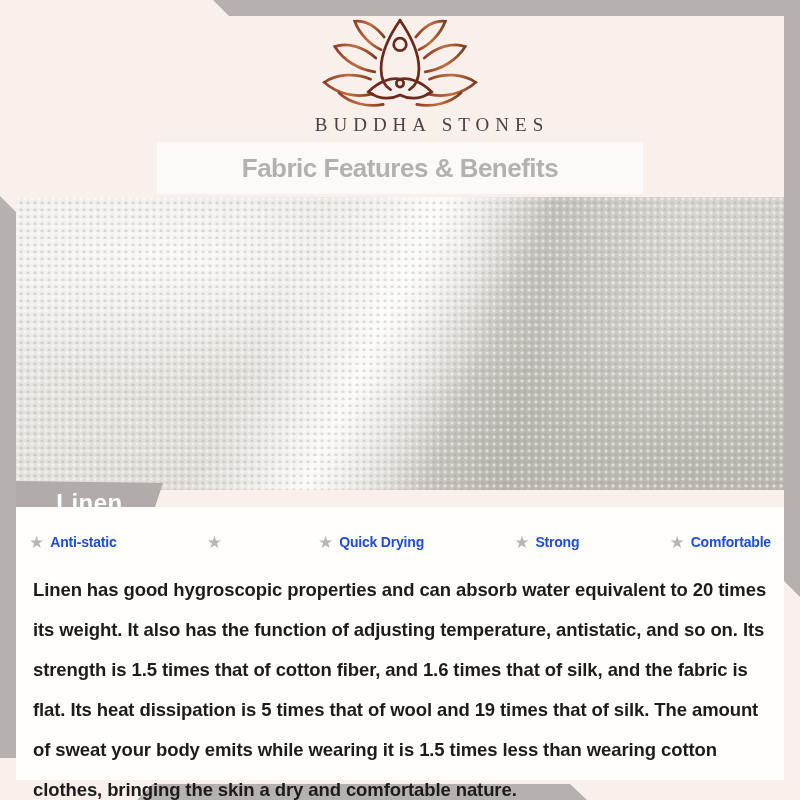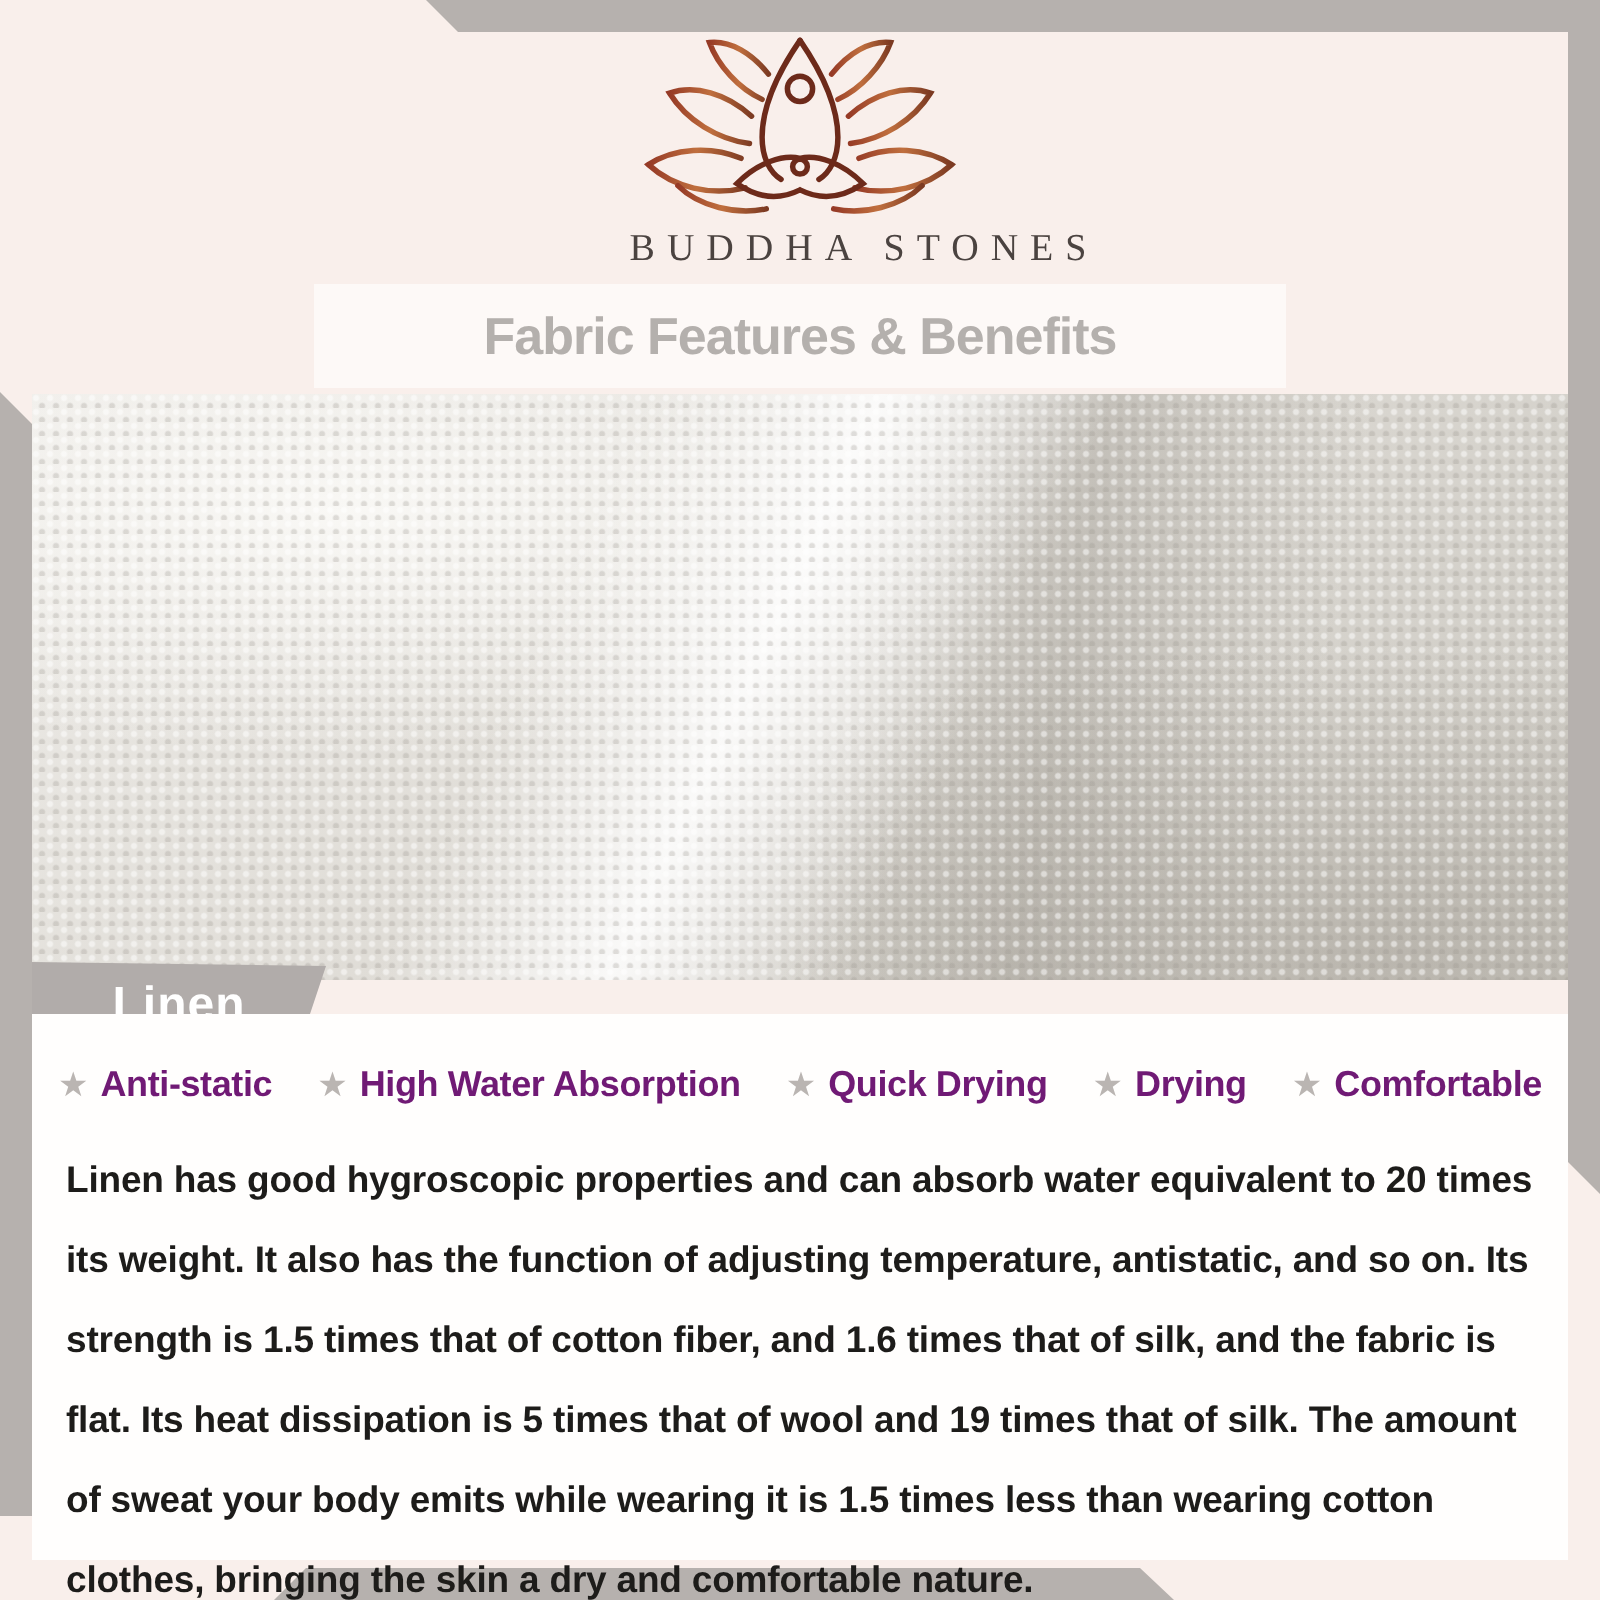--- a/index.html
+++ b/index.html
@@ -48,21 +48,21 @@
   .fabric-label-ribbon .label-text{
     color:#ffffff;font-weight:700;font-size:24px;line-height:44px;
     letter-spacing:0.5px;}
   
   .panel{position:absolute;left:16px;top:507px;width:768px;height:273px;
     background:#fffefd;}
   .features-row{display:flex;justify-content:space-between;align-items:center;
     margin:20px 13px 0 13px;height:30px;}
   .feature-item{display:flex;align-items:center;white-space:nowrap;}
   .feature-item .star{color:#bab5b2;font-size:17px;margin-right:6px;}
-  .feature-item .feature-label{color:#701a75;font-weight:700;font-size:18px;
+  .feature-item .feature-label{color:#1d4ed8;font-weight:700;font-size:14px;
     letter-spacing:-0.2px;}
   .description{margin:13px 16px 0 17px;color:#1d1c1a;font-weight:700;
     font-size:18.5px;line-height:40px;letter-spacing:-0.1px;text-align:left;}
 </style>
 </head>
 <body>
 
 <div class="canvas">
 
   <div class="ribbon ribbon-top"></div>
@@ -110,29 +110,28 @@
   </div>
 
   <div class="panel">
     <div class="features-row">
       <span class="feature-item">
         <span class="star">★</span>
         <span class="feature-label">Anti-static</span>
       </span>
       <span class="feature-item">
         <span class="star">★</span>
-        <span class="feature-label">High Water Absorption</span>
       </span>
       <span class="feature-item">
         <span class="star">★</span>
         <span class="feature-label">Quick Drying</span>
       </span>
       <span class="feature-item">
         <span class="star">★</span>
-        <span class="feature-label">Drying</span>
+        <span class="feature-label">Strong</span>
       </span>
       <span class="feature-item">
         <span class="star">★</span>
         <span class="feature-label">Comfortable</span>
       </span>
     </div>
     <div class="description">Linen has good hygroscopic properties and can absorb water equivalent to 20 times its weight. It also has the function of adjusting temperature, antistatic, and so on. Its strength is 1.5 times that of cotton fiber, and 1.6 times that of silk, and the fabric is flat. Its heat dissipation is 5 times that of wool and 19 times that of silk. The amount of sweat your body emits while wearing it is 1.5 times less than wearing cotton clothes, bringing the skin a dry and comfortable nature.</div>
   </div>
 
 </div>

